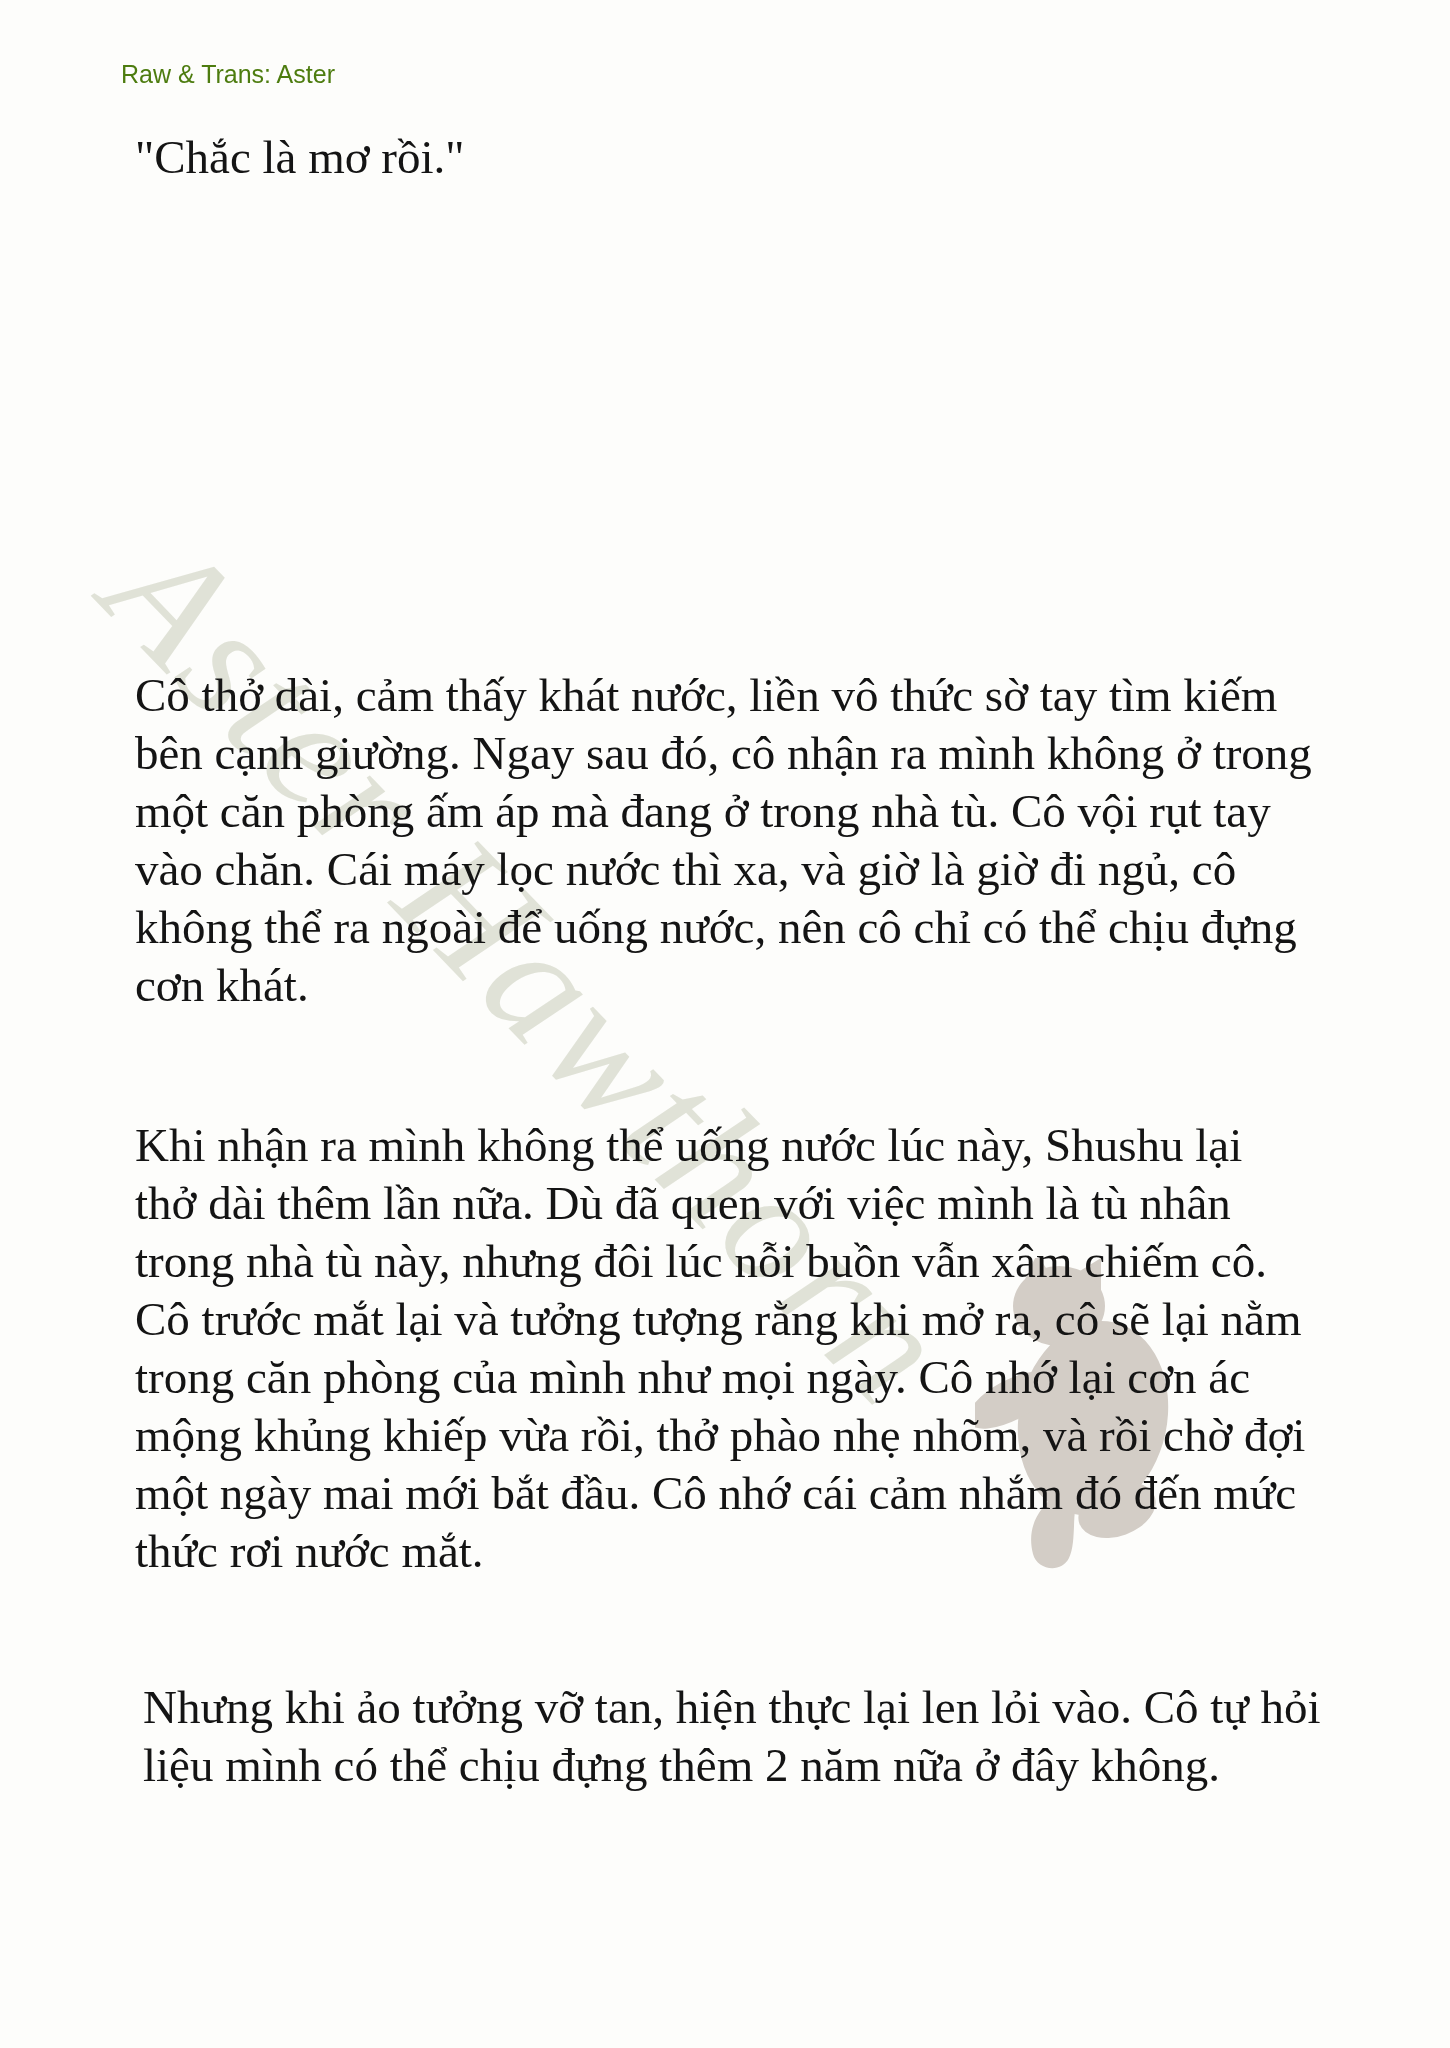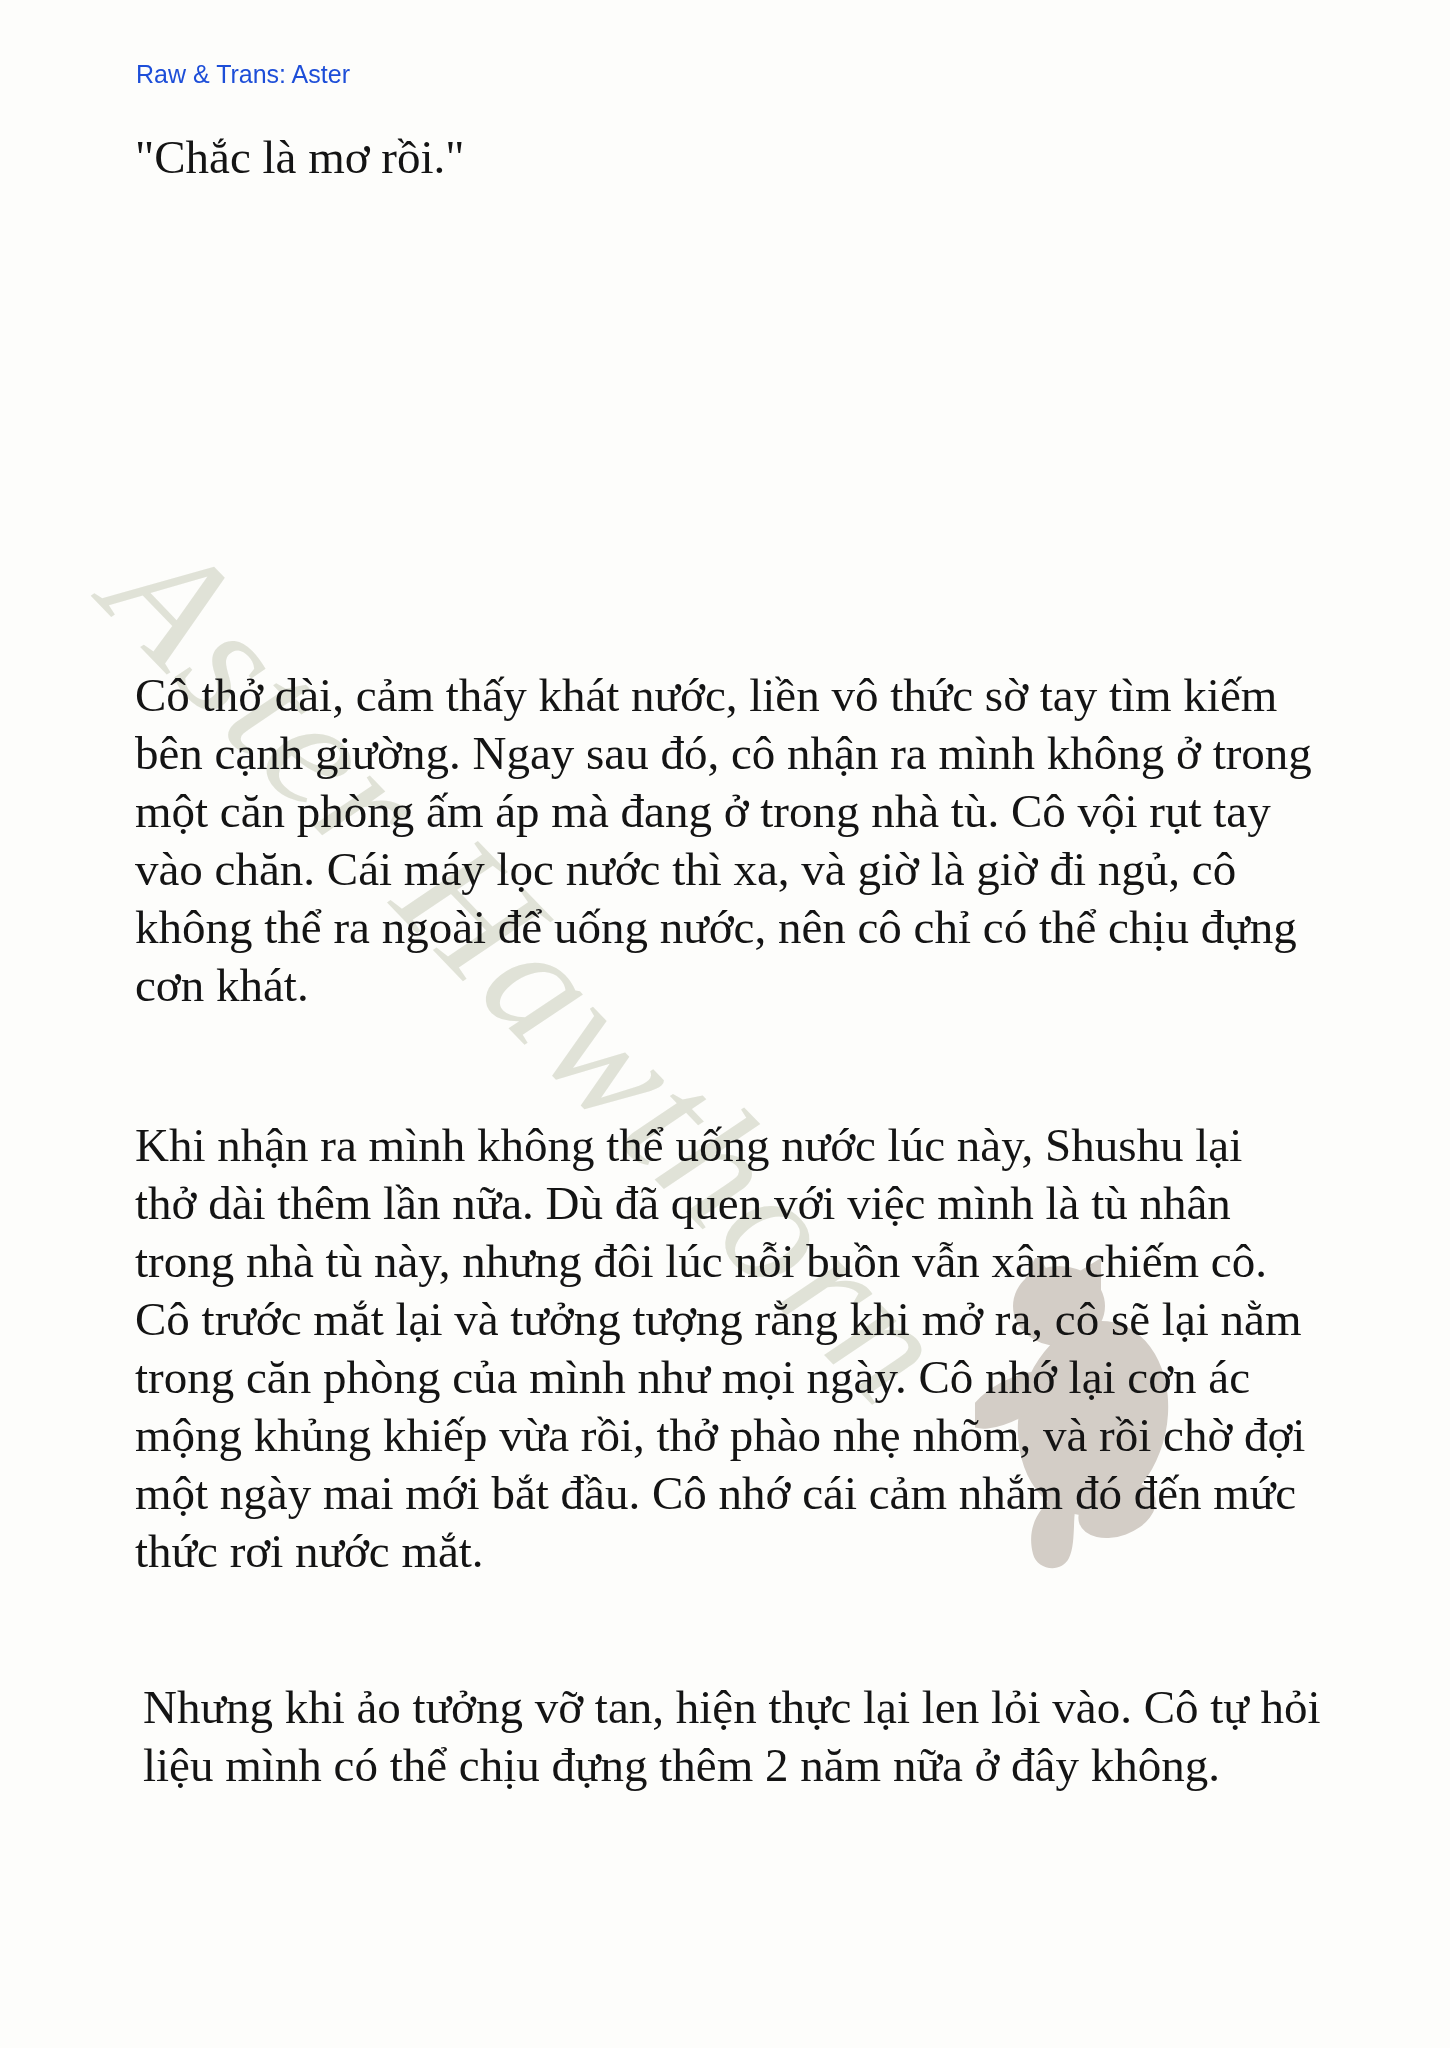--- a/index.html
+++ b/index.html
@@ -37,25 +37,25 @@
     position: absolute;
     left: 975px;
     top: 1258px;
     z-index: 1;
     pointer-events: none;
   }
   
   .content-layer { position: absolute; inset: 0; z-index: 2; }
   .credit-header {
     position: absolute;
-    left: 136px;
+    left: 121px;
     top: 60px;
     font-family: "Liberation Sans", sans-serif;
     font-size: 25px;
-    color: #1d4ed8;
+    color: #4d7c0f;
   }
   .quote-line {
     position: absolute;
     left: 135px;
     top: 130px;
     font-size: 47px;
     white-space: nowrap;
   }
   .para {
     position: absolute;

